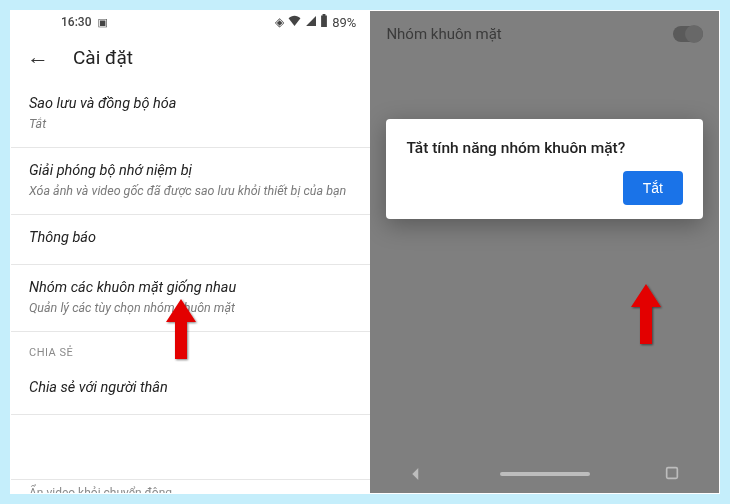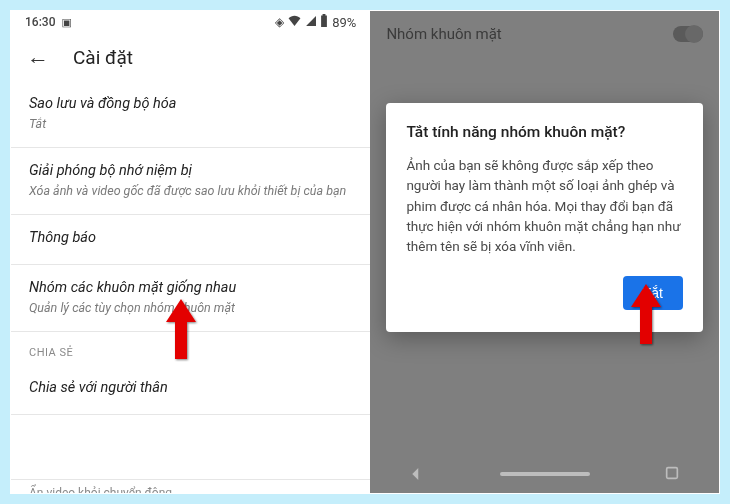--- a/index.html
+++ b/index.html
@@ -29,20 +29,21 @@
   .phone.right { background: #7f7f7f; flex: 0.97; }
   
   .statusbar {
     height: 22px;
     display: flex;
     align-items: center;
     padding: 0 14px;
     font-size: 12px;
     color: #444;
     background: #fff;
+    margin-left: 36px;
   }
   .statusbar .time { font-weight: 500; }
   .statusbar .img-icon { margin-left: 6px; font-size: 11px; }
   .statusbar .spacer { flex: 1; }
   .statusbar .sys-icons { display: flex; align-items: center; gap: 4px; font-size: 12px; }
   .statusbar .batt { font-size: 13px; }
   
   .header {
     display: flex;
     align-items: center;
@@ -101,24 +102,24 @@
     width:18px;height:18px;border-radius:50%;
     background:#686868;
   }
   .dialog-wrap {
     flex:1;
     background:#7f7f7f;
     position:relative;
   }
   .dialog {
     position:absolute;
-    left:16px; right:16px; top:46px;
+    left:16px; right:16px; top:62px;
     background:#fff;
     border-radius:4px;
-    padding: 20px 20px 22px;
+    padding: 20px 20px 14px;
     box-shadow: 0 6px 24px rgba(0,0,0,0.3);
   }
   .dialog .d-title { font-size:15.5px; font-weight:500; color:#222; margin-bottom:14px; }
   .dialog .d-body { font-size:13.5px; color:#4a4a4a; line-height:1.5; margin-bottom:20px; }
   .dialog .d-buttons { display:flex; justify-content:flex-end; gap:12px; align-items:center; }
   .dialog .btn-flat {
     color:#1a73e8; font-size:14px; font-weight:500;
     padding:8px 12px; background:none; border:none;
   }
   .dialog .btn-primary {
@@ -215,21 +216,20 @@
   </div>
 
   <div class="phone right">
     <div class="dark-header">
       <span>Nhóm khuôn mặt</span>
       <span class="toggle"></span>
     </div>
     <div class="dialog-wrap">
       <div class="dialog">
         <div class="d-title">Tắt tính năng nhóm khuôn mặt?</div>
-        <div class="d-body">Ảnh của bạn sẽ không được sắp xếp theo người hay làm thành một số loại ảnh ghép và phim được cá nhân hóa. Mọi thay đổi bạn đã thực hiện với nhóm khuôn mặt chẳng hạn như thêm tên sẽ bị xóa vĩnh viễn.</div>
         <div class="d-buttons">
           <button class="btn-primary">Tắt</button>
         </div>
       </div>
 
       <div class="navbar">
         <span class="navbtn">
           <svg viewBox="0 0 24 24" width="18" height="18">
               <path fill="#bdbdbd" d="M15 4l-8 8 8 8z"></path>
             </svg>

